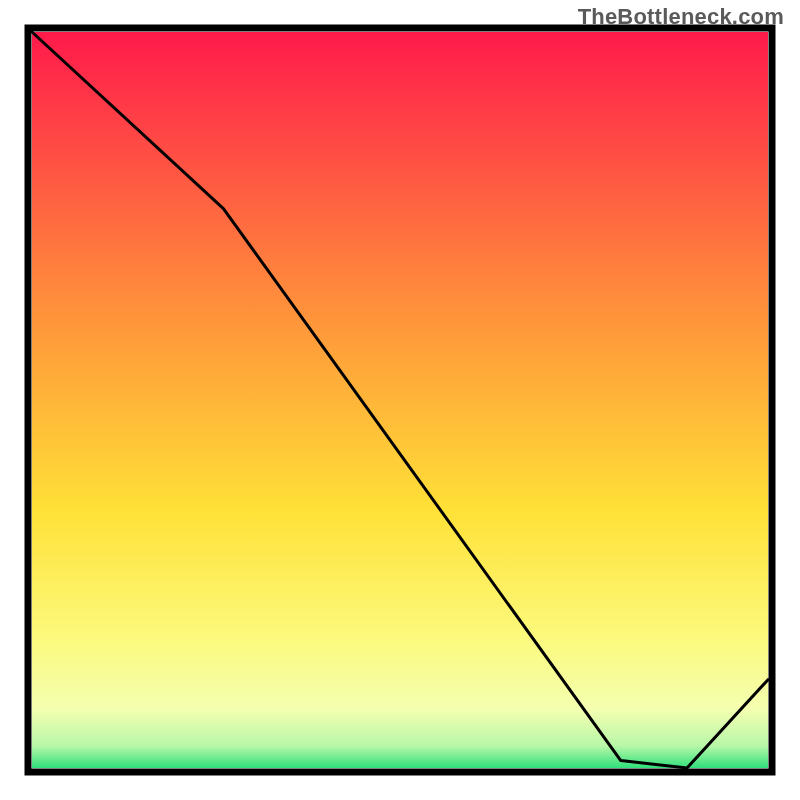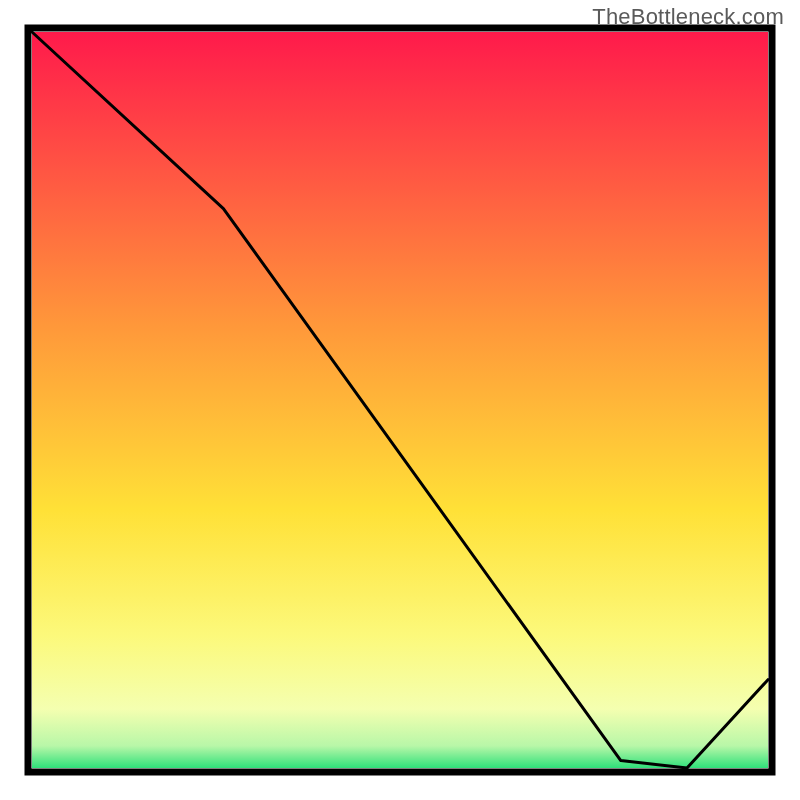--- a/index.html
+++ b/index.html
@@ -14,21 +14,21 @@
   .stage {
     position: relative;
     width: 800px;
     height: 800px;
   }
   .watermark {
     position: absolute;
     top: 4px;
     right: 16px;
     font-size: 22px;
-    font-weight: 400;
+    font-weight: 700;
     color: #5a5a5a;
     letter-spacing: 0.2px;
     user-select: none;
   }
   svg.plot {
     position: absolute;
     left: 0;
     top: 0;
     width: 800px;
     height: 800px;

